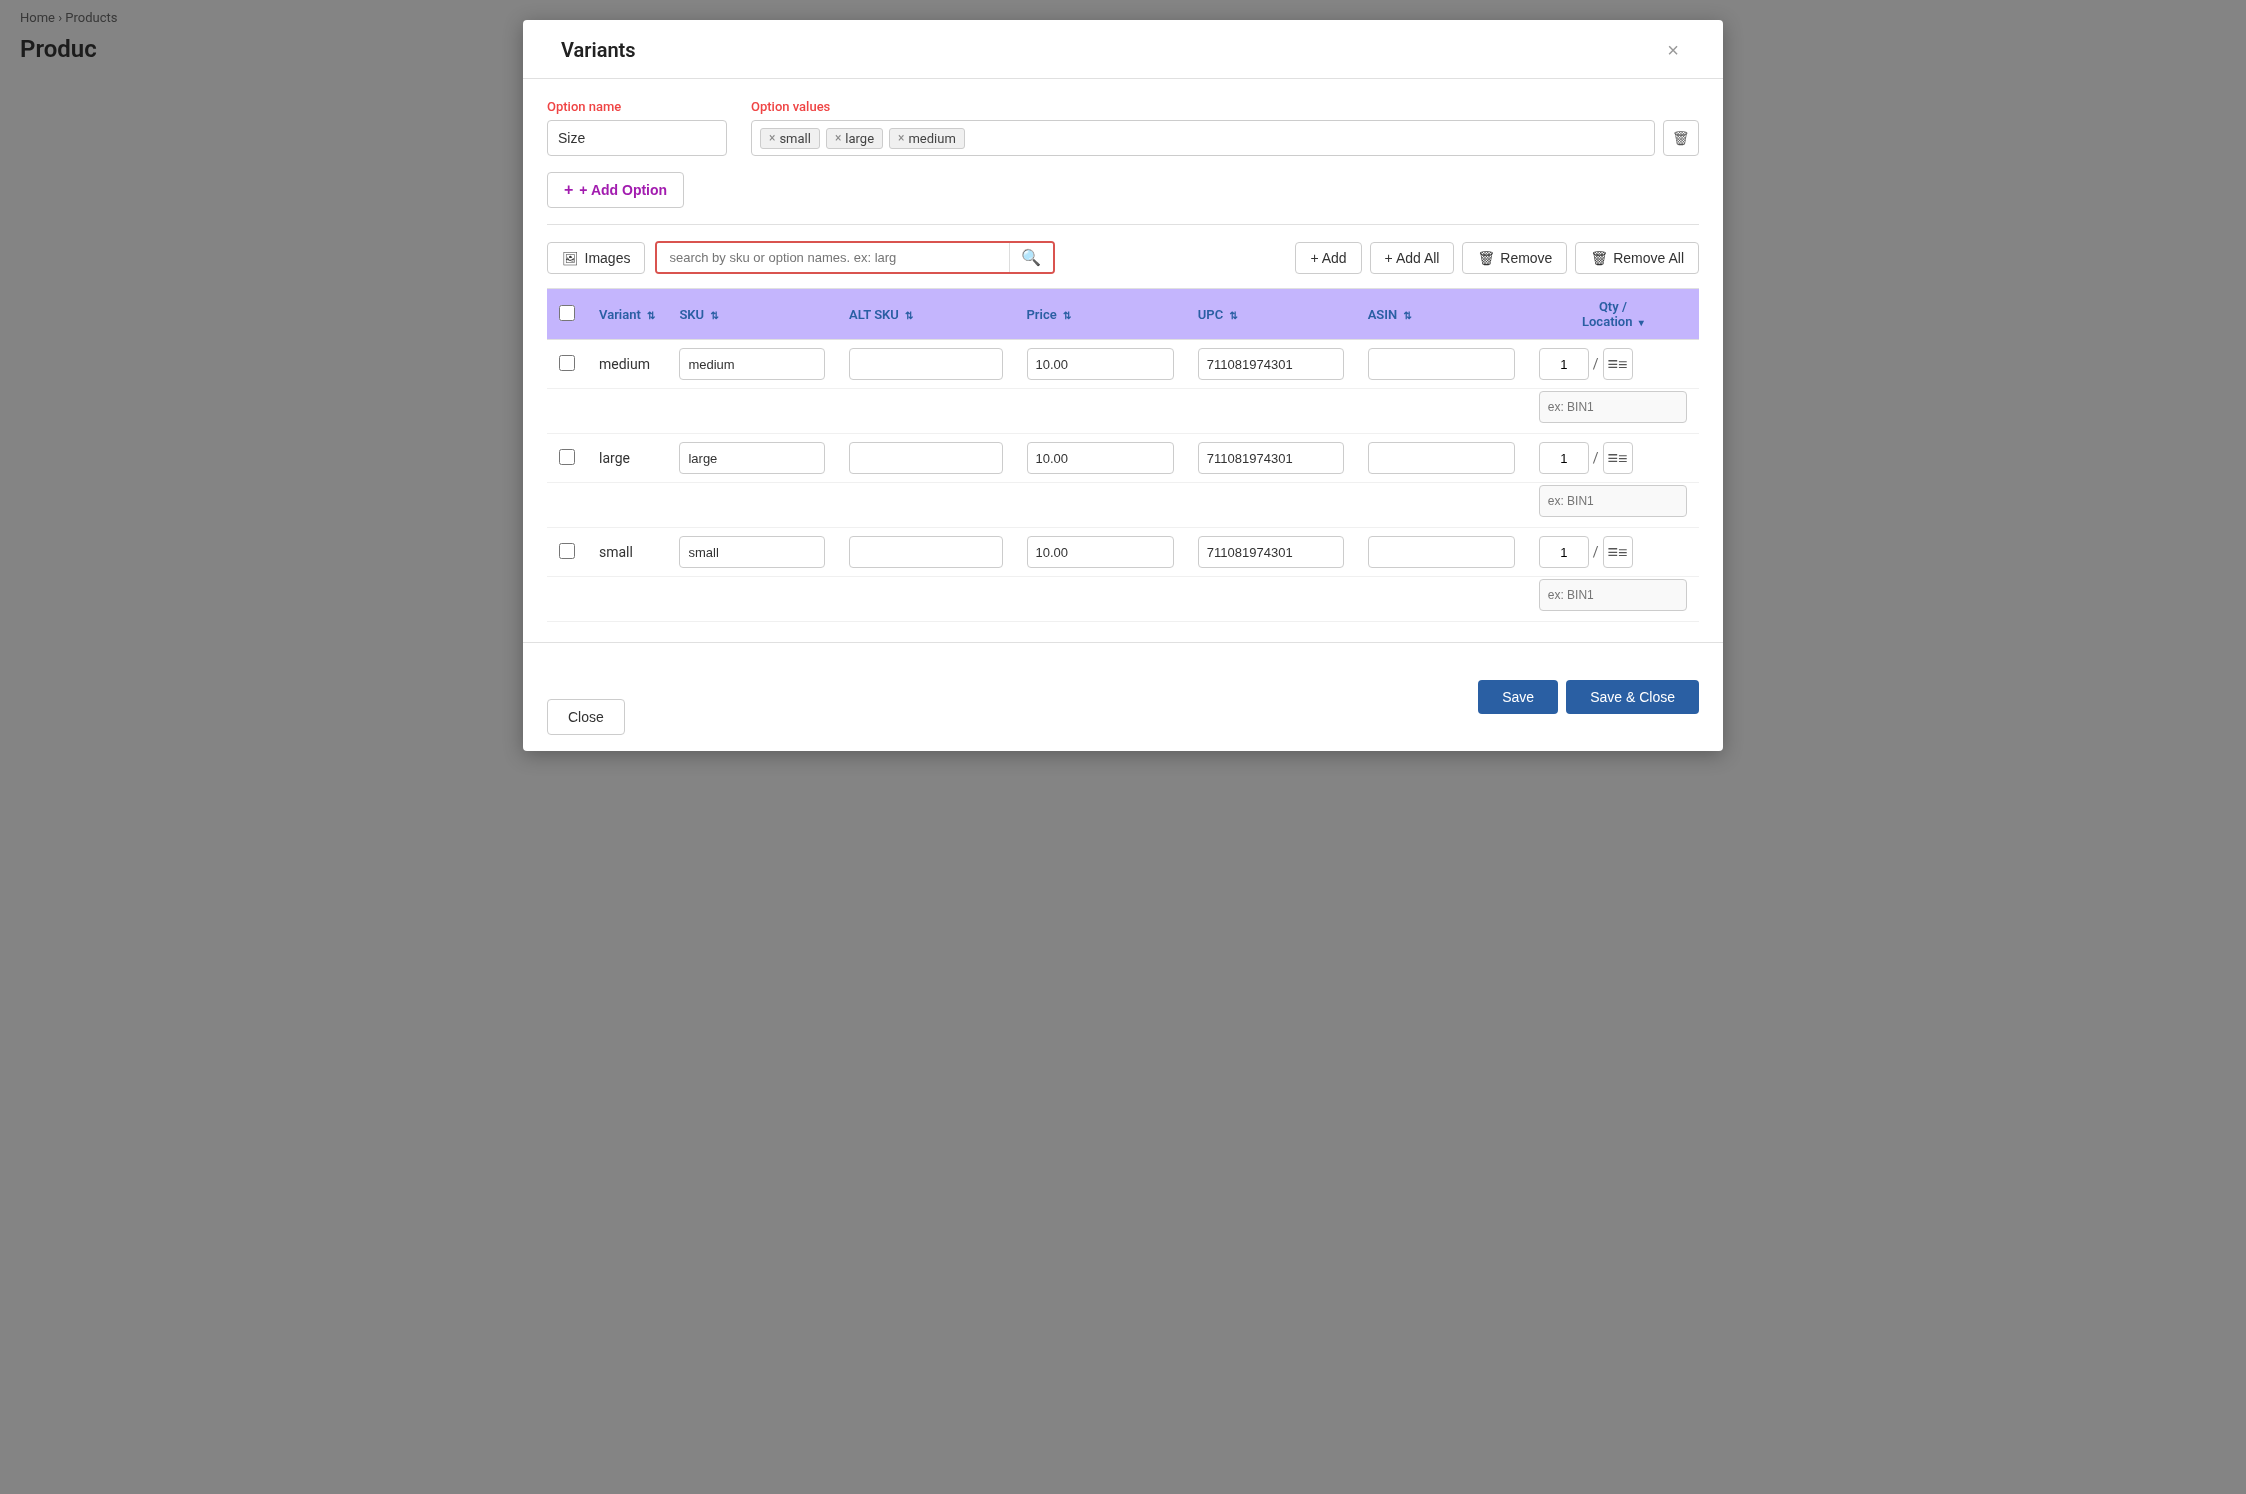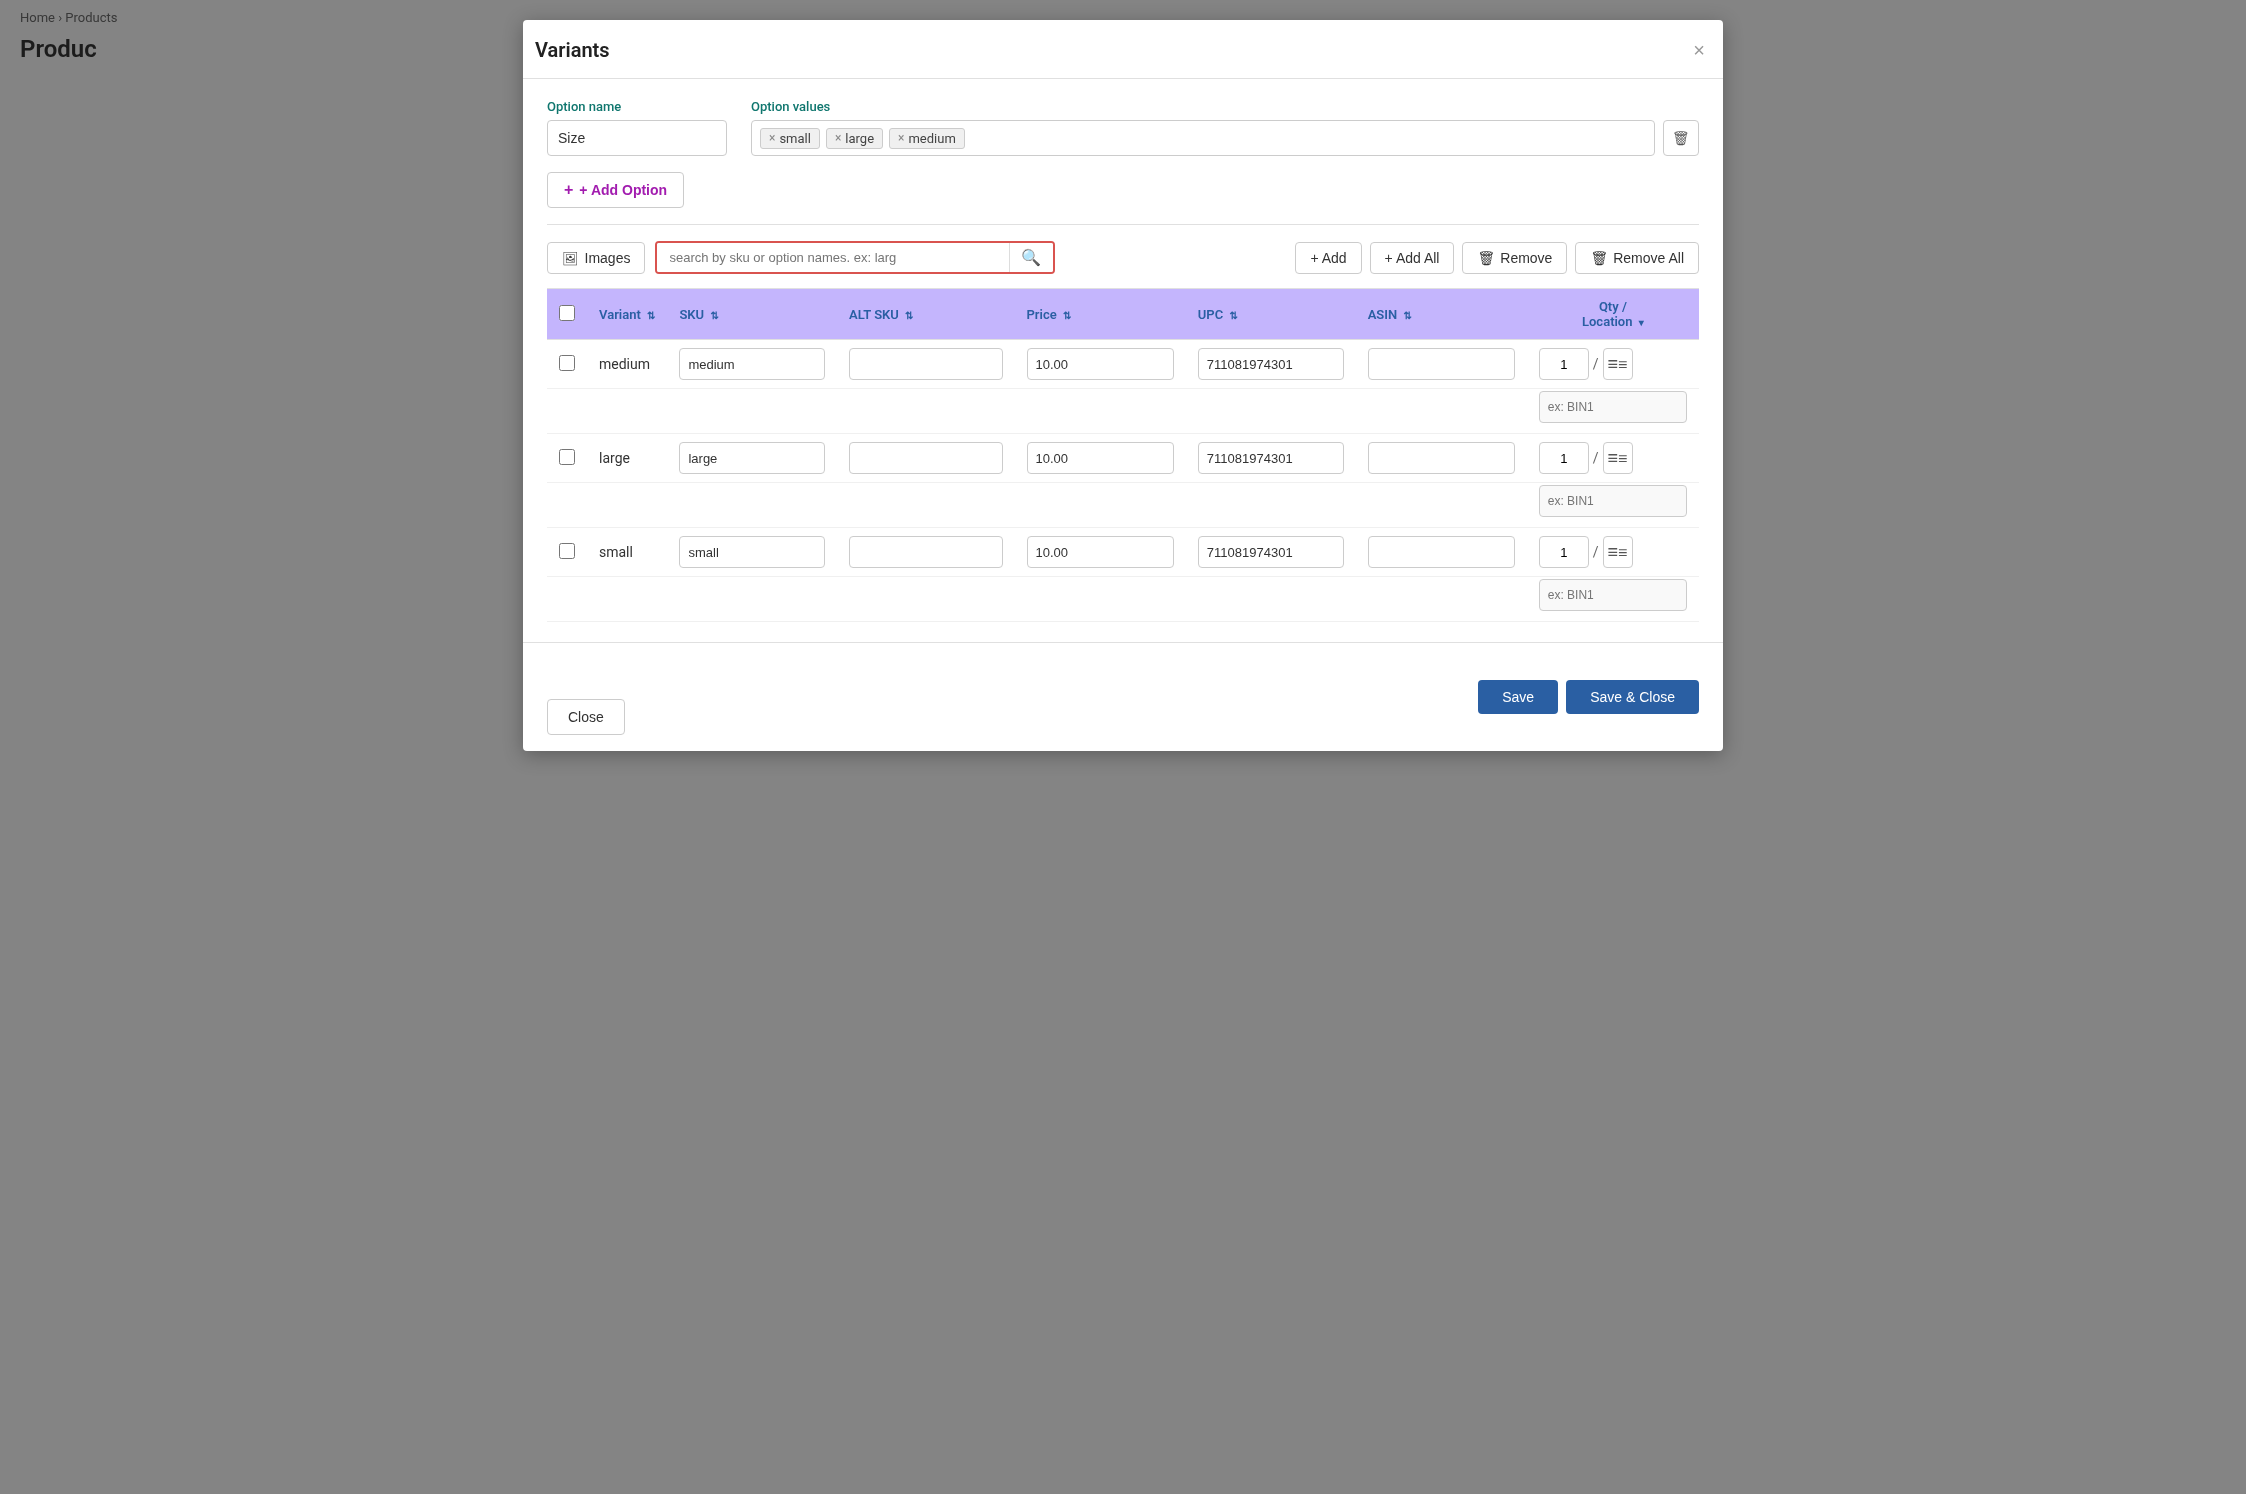--- a/index.html
+++ b/index.html
@@ -47,21 +47,21 @@
       border-radius: 4px;
       width: 1200px;
       max-width: 95vw;
       max-height: 90vh;
       overflow-y: auto;
       position: relative;
       box-shadow: 0 4px 20px rgba(0,0,0,0.3);
     }
 
     .modal-header {
-      padding: 18px 12px 16px;
+      padding: 18px 38px 16px;
       border-bottom: 1px solid #e0e0e0;
       display: flex;
       align-items: flex-start;
       justify-content: space-between;
     }
 
     .modal-title {
       font-size: 20px;
       font-weight: 600;
       color: #222;
@@ -90,21 +90,21 @@
 
     .option-group {
       display: flex;
       flex-direction: column;
       gap: 6px;
     }
 
     .option-label {
       font-size: 13px;
       font-weight: 500;
-      color: #0f766e;
+      color: #ef4444;
     }
 
     .option-name-input {
       width: 180px;
       height: 36px;
       border: 1px solid #ccc;
       border-radius: 4px;
       padding: 0 10px;
       font-size: 14px;
       color: #333;

